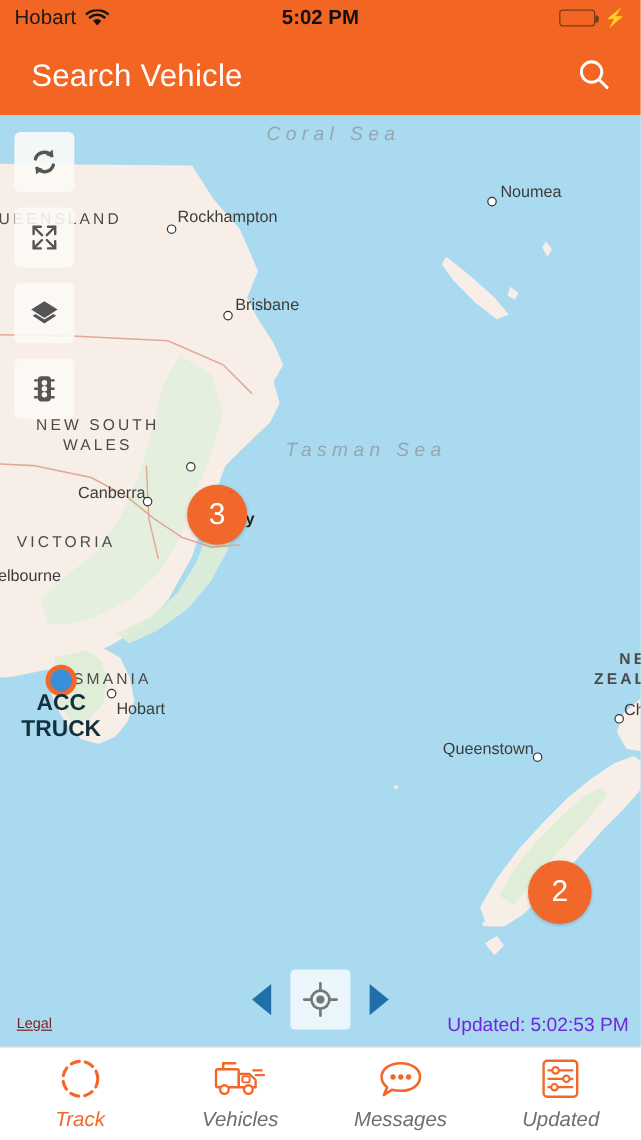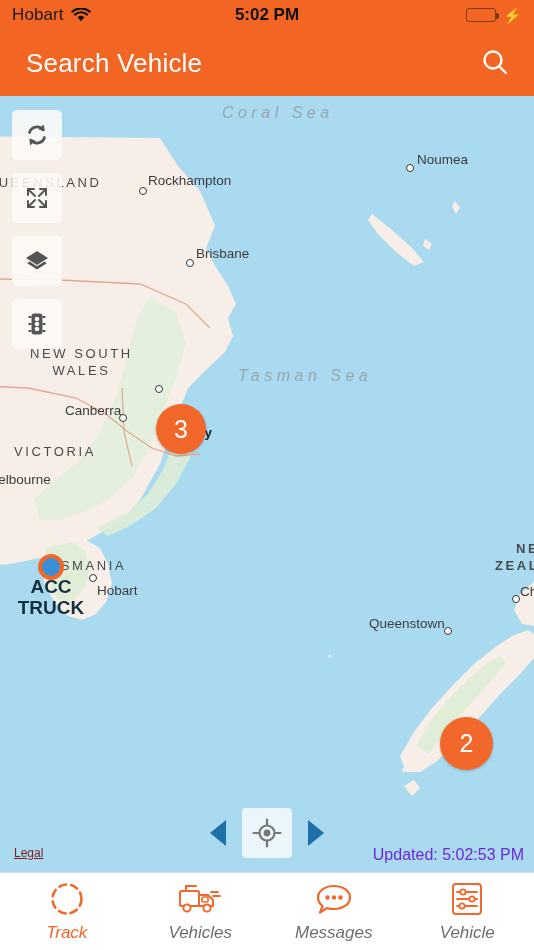--- a/index.html
+++ b/index.html
@@ -408,17 +408,17 @@
         <svg width="36" height="36" viewBox="0 0 36 36">
           <rect x="4" y="3" width="28" height="30" rx="3" stroke="#F2682A" stroke-width="2" fill="none"></rect>
           <line x1="8" y1="11" x2="28" y2="11" stroke="#F2682A" stroke-width="1.8" stroke-linecap="round"></line>
           <line x1="8" y1="18" x2="28" y2="18" stroke="#F2682A" stroke-width="1.8" stroke-linecap="round"></line>
           <line x1="8" y1="25" x2="28" y2="25" stroke="#F2682A" stroke-width="1.8" stroke-linecap="round"></line>
           <circle cx="14" cy="11" r="2.7" fill="#fff" stroke="#F2682A" stroke-width="1.8"></circle>
           <circle cx="23" cy="18" r="2.7" fill="#fff" stroke="#F2682A" stroke-width="1.8"></circle>
           <circle cx="13" cy="25" r="2.7" fill="#fff" stroke="#F2682A" stroke-width="1.8"></circle>
         </svg>
       </div>
-      <div class="tab-label">Vehicle</div>
+      <div class="tab-label">Updated</div>
     </div>
   </div>
 
 </div>
 
 </body></html>

